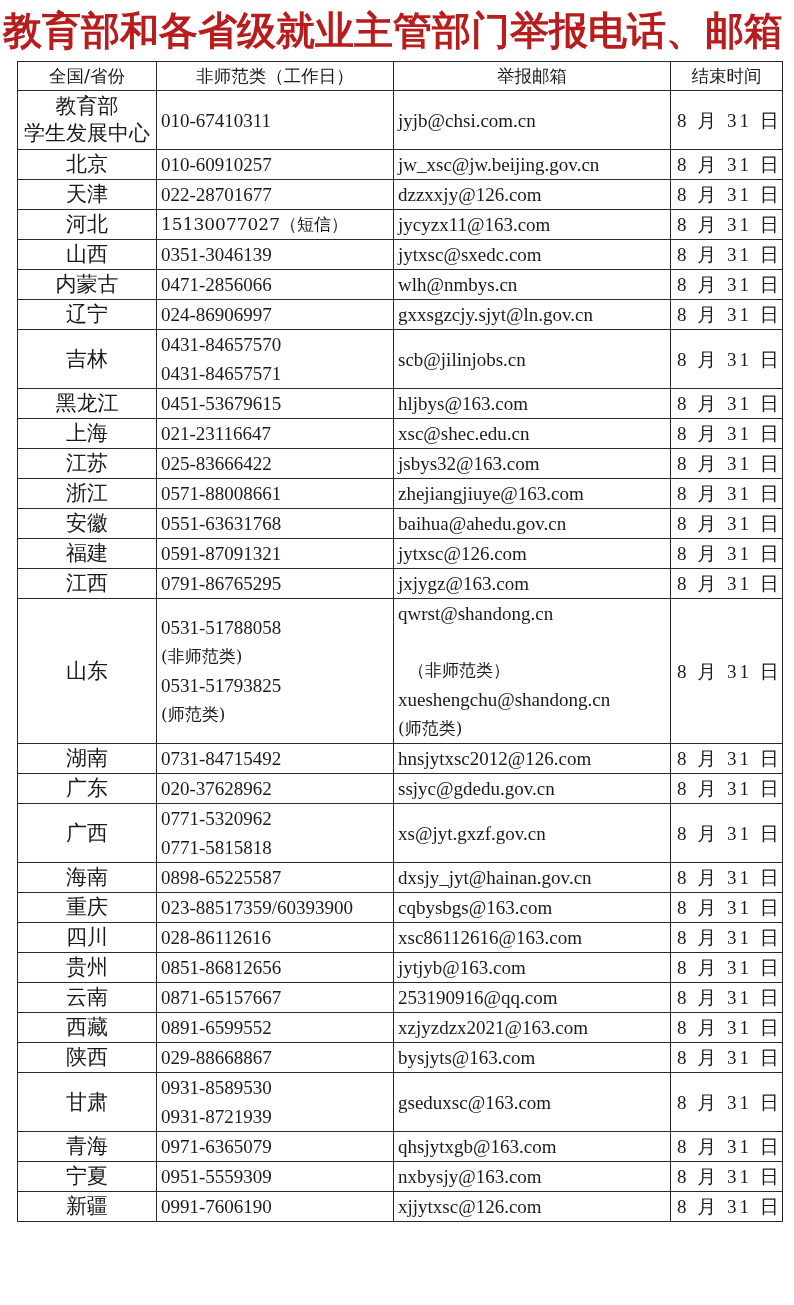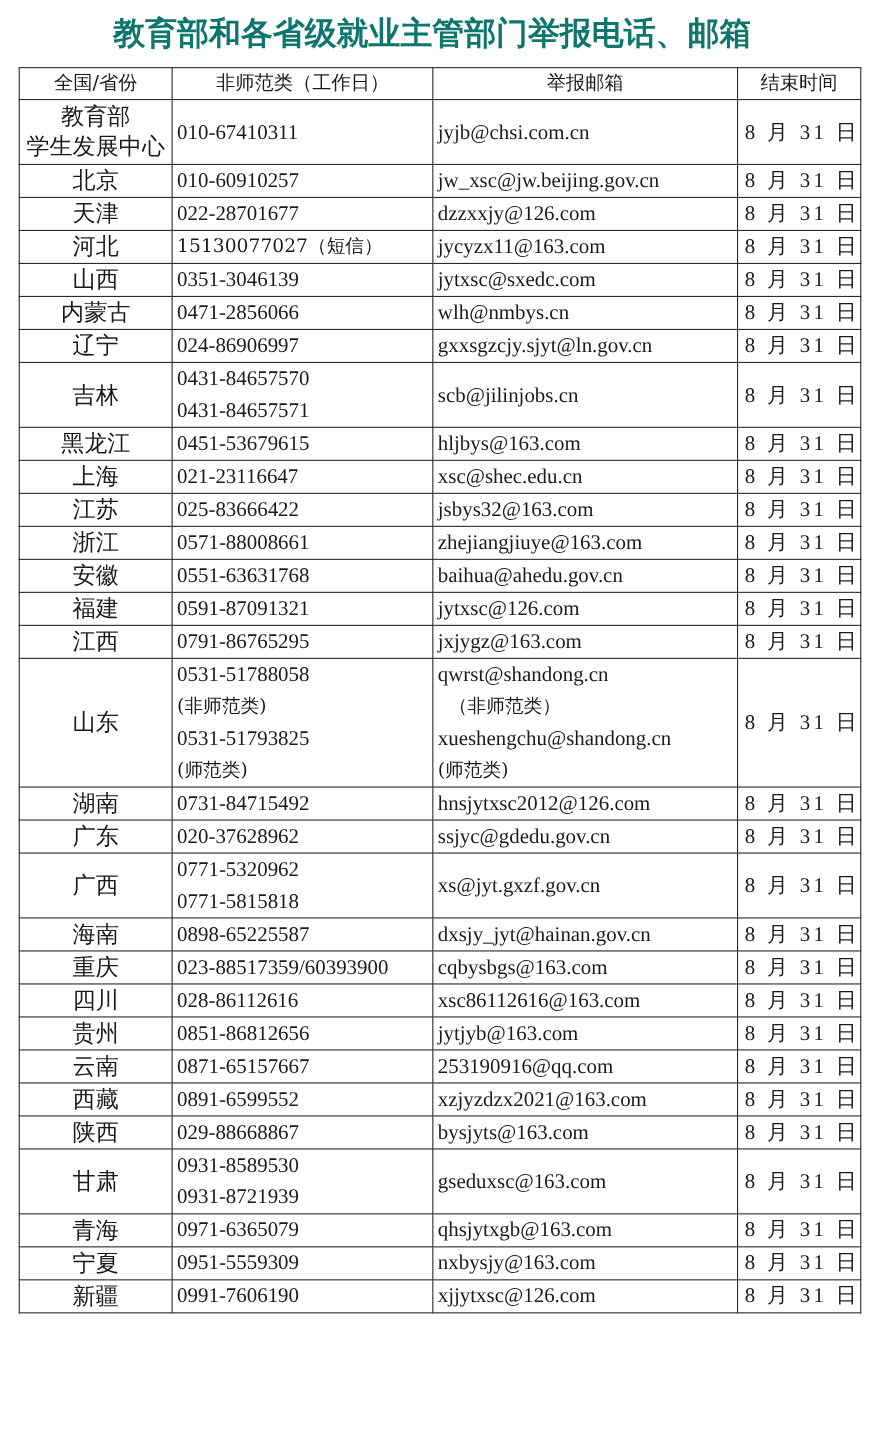--- a/index.html
+++ b/index.html
@@ -4,22 +4,22 @@
 <style>
   html, body { margin: 0; padding: 0; background: #ffffff; }
   body {
     width: 794px; height: 1305px; overflow: hidden; position: relative;
     color: #1a1a1a;
     font-family: "Liberation Serif", "DejaVu Serif", serif;
   }
   .title {
     position: absolute; left: 0; top: 8px; width: 786px; text-align: center;
     font-family: "DejaVu Serif", "Liberation Serif", serif;
-    font-weight: bold; font-size: 29px; letter-spacing: 0px; line-height: 44px;
-    color: #0f766e;
+    font-weight: bold; font-size: 39px; letter-spacing: 0px; line-height: 44px;
+    color: #b91c1c;
   }
   table {
     position: absolute; left: 17px; border-collapse: collapse; table-layout: fixed;
   }
   table.main { top: 61px; }
   table.extra { top: 1330px; }
   col.c1 { width: 139px; }
   col.c2 { width: 237px; }
   col.c3 { width: 277px; }
   col.c4 { width: 100px; }
@@ -38,21 +38,21 @@
     text-align: center; padding: 0;
     font-family: "DejaVu Serif", "Liberation Serif", serif; font-size: 21px;
   }
   td.phone, td.email { text-align: left; }
   td.date { text-align: right; padding-left: 6px; letter-spacing: 3px; }
   tr.r1 td { height: 29px; }
   tr.r2 td { height: 58px; }
   tr.r4 td { height: 116px; }
   .line { display: block; }
   .cn { font-family: "DejaVu Serif", "Liberation Serif", serif; font-size: 17px; }
-  .indent { padding-left: 10px; }
+  .indent { padding-left: 10px; margin-top: 28px; }
   td.prov .line { line-height: 27px; }
   tr.extra td { height: 29px; }
 </style>
 </head>
 <body>
 
 <div class="title">教育部和各省级就业主管部门举报电话、邮箱</div>
 
 <table class="main">
   <colgroup>

